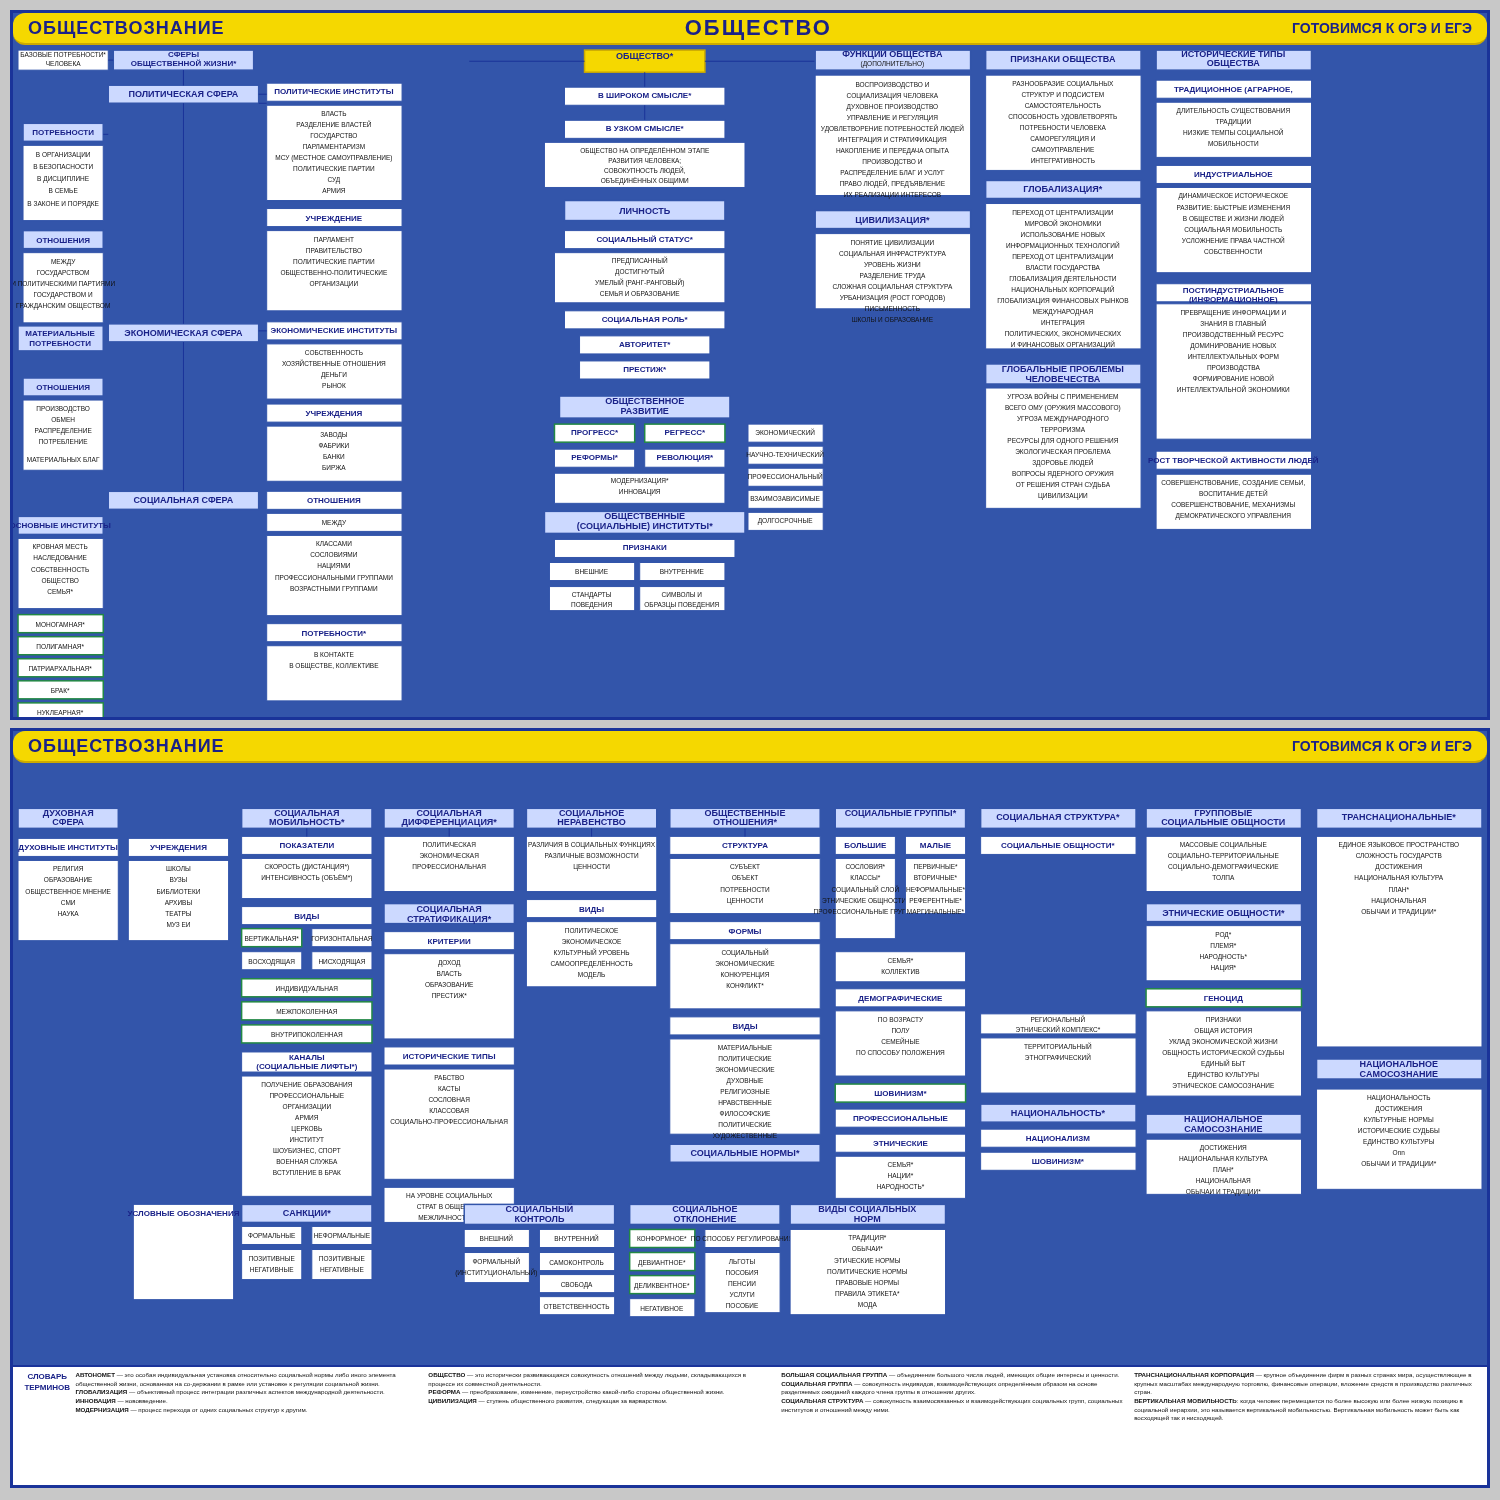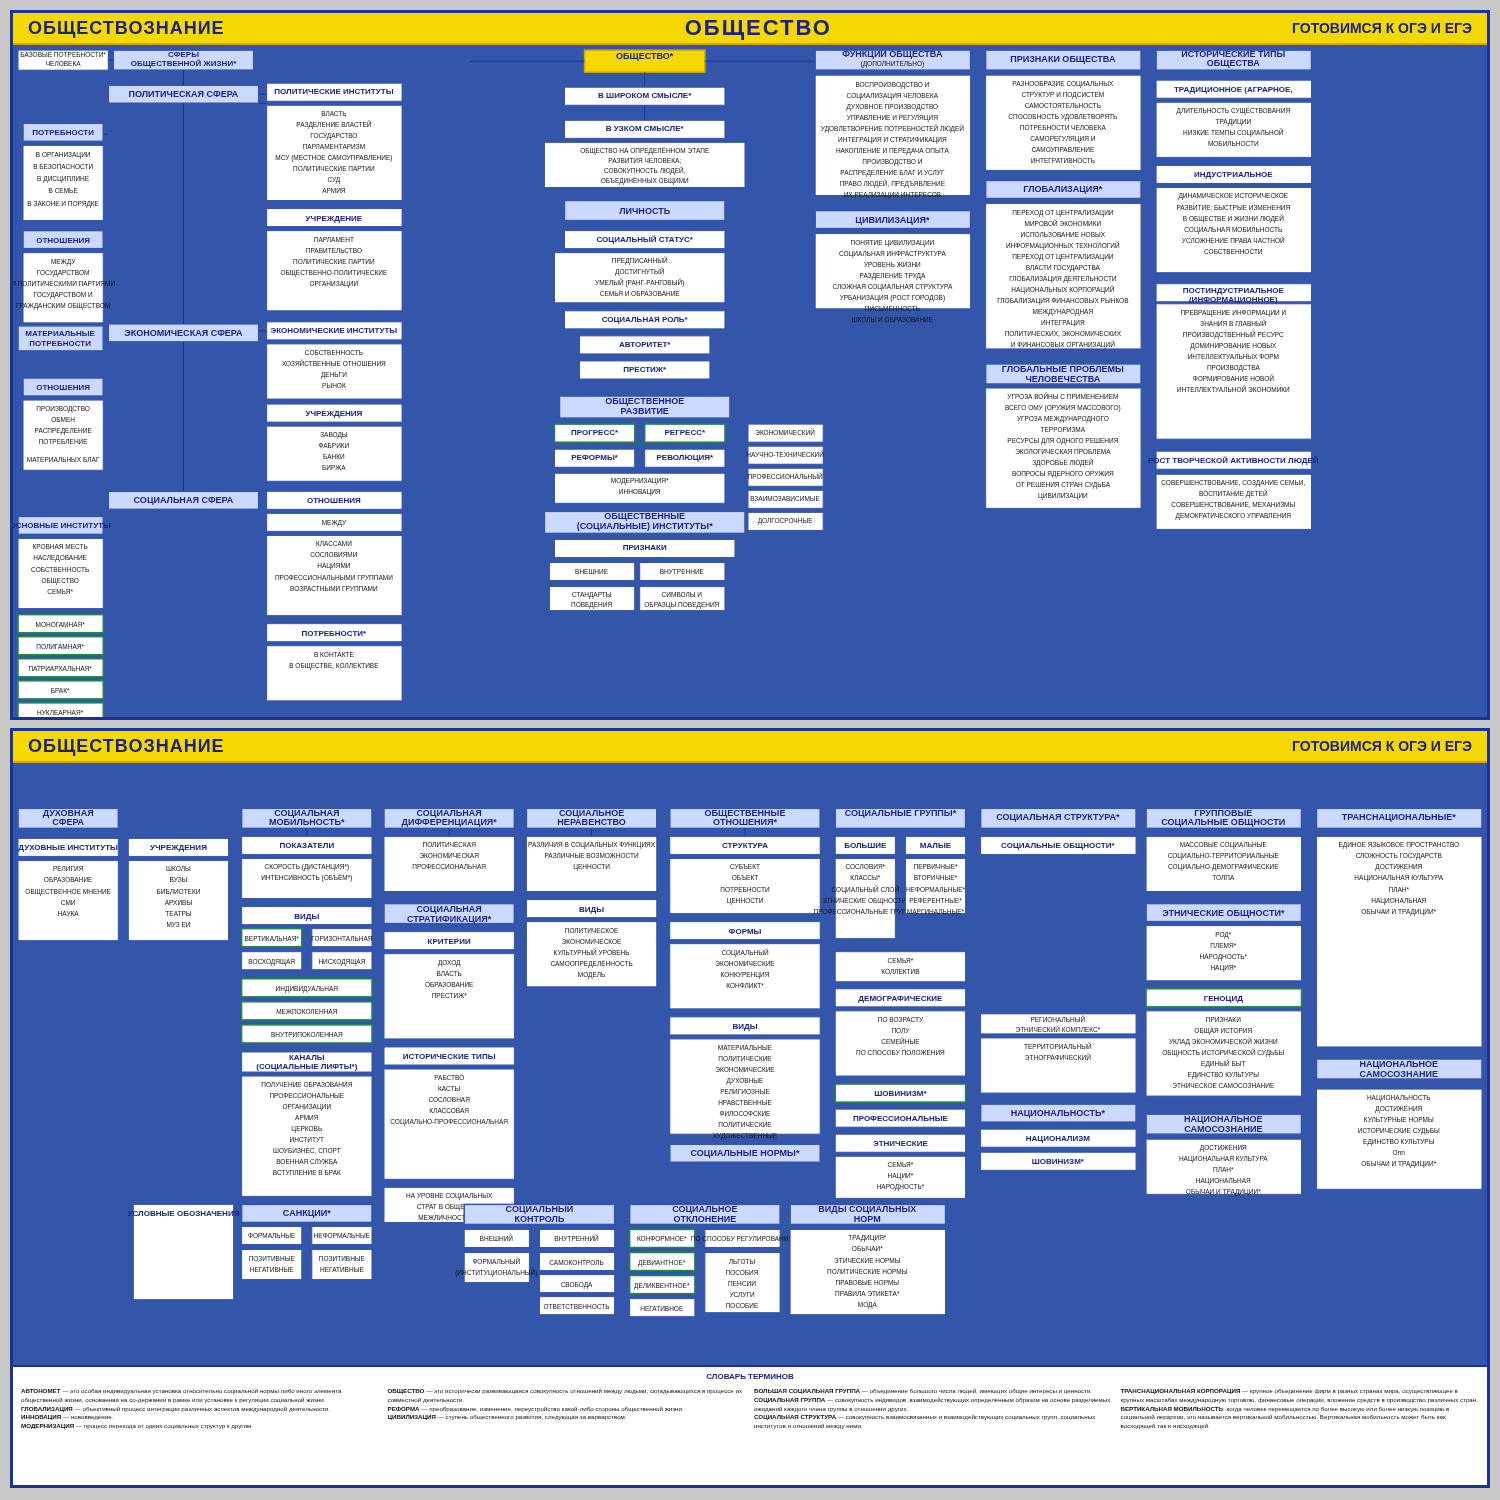--- a/index.html
+++ b/index.html
@@ -44,20 +44,21 @@
     }
 
     .poster-header {
       background: #f5d800;
       height: 32px;
       display: flex;
       align-items: center;
       justify-content: space-between;
       padding: 0 15px;
       border-bottom: 2px solid #ccaa00;
+      border-radius: 12px;
     }
 
     .poster-header-left {
       font-size: 18px;
       font-weight: bold;
       color: #1a2288;
       text-transform: uppercase;
       letter-spacing: 1px;
     }
 
@@ -107,21 +108,20 @@
     .glossary-section {
       background: white;
       padding: 4px 8px;
       font-size: 6.5px;
       color: #111;
       line-height: 1.4;
       border-top: 2px solid #1a3399;
       height: 120px;
       overflow: hidden;
       display: flex;
-      flex-direction: column;
       gap: 2px;
     }
 
     .glossary-title {
       font-size: 8px;
       font-weight: bold;
       color: #1a2288;
       text-align: center;
       margin-bottom: 3px;
     }

